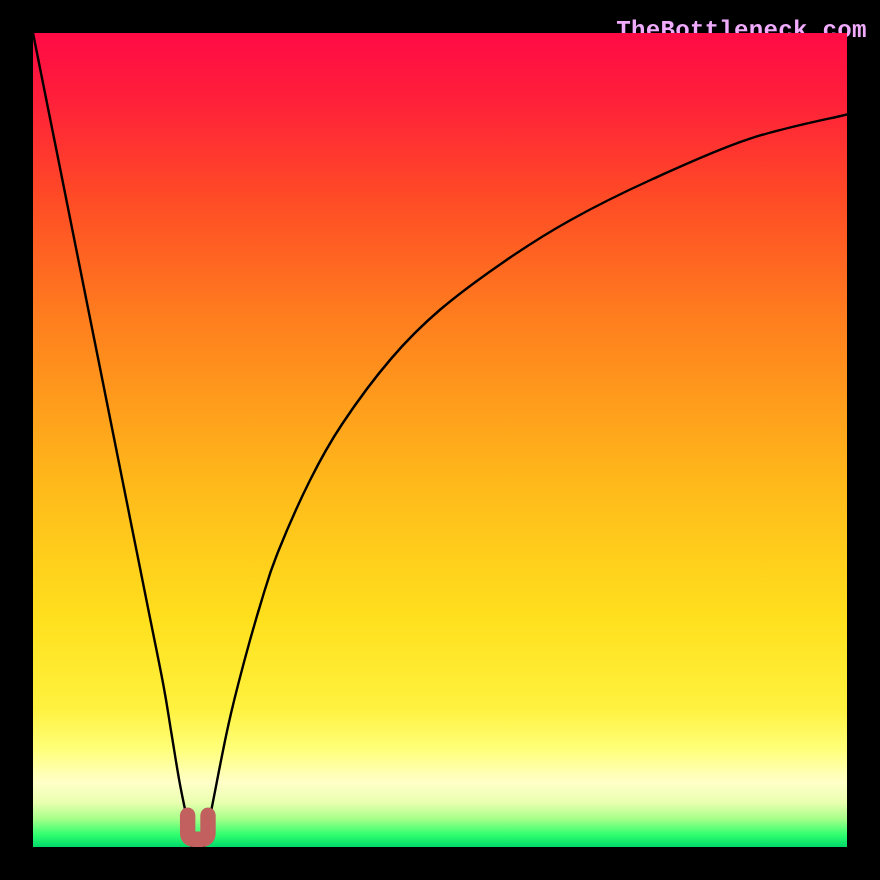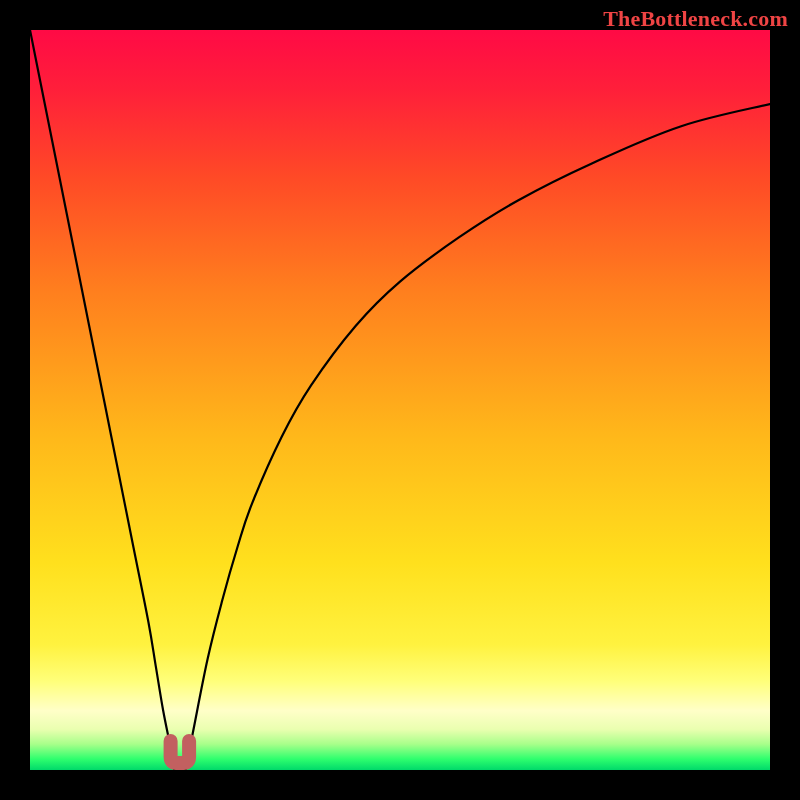--- a/index.html
+++ b/index.html
@@ -11,26 +11,26 @@
     overflow: hidden;
   }
   .frame {
     position: absolute;
     left: 0; top: 0;
     width: 800px; height: 800px;
     background: #000;
   }
   .watermark {
     position: absolute;
-    top: 6px;
+    top: 16px;
     right: 12px;
-    font-family: Liberation Serif, serif;
+    font-family: Liberation Mono, monospace;
     font-size: 22px;
     font-weight: 600;
-    color: #ef4444;
+    color: #f0abfc;
     letter-spacing: 0.2px;
     user-select: none;
   }
   svg.plot {
     position: absolute;
     left: 30px;
     top: 30px;
     width: 740px;
     height: 740px;
     display: block;

